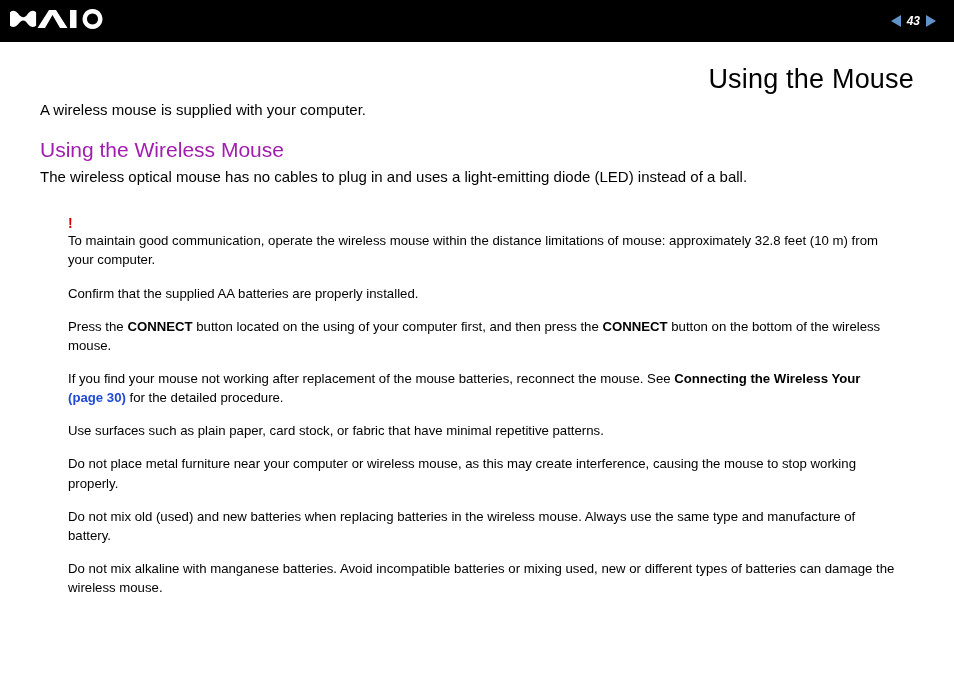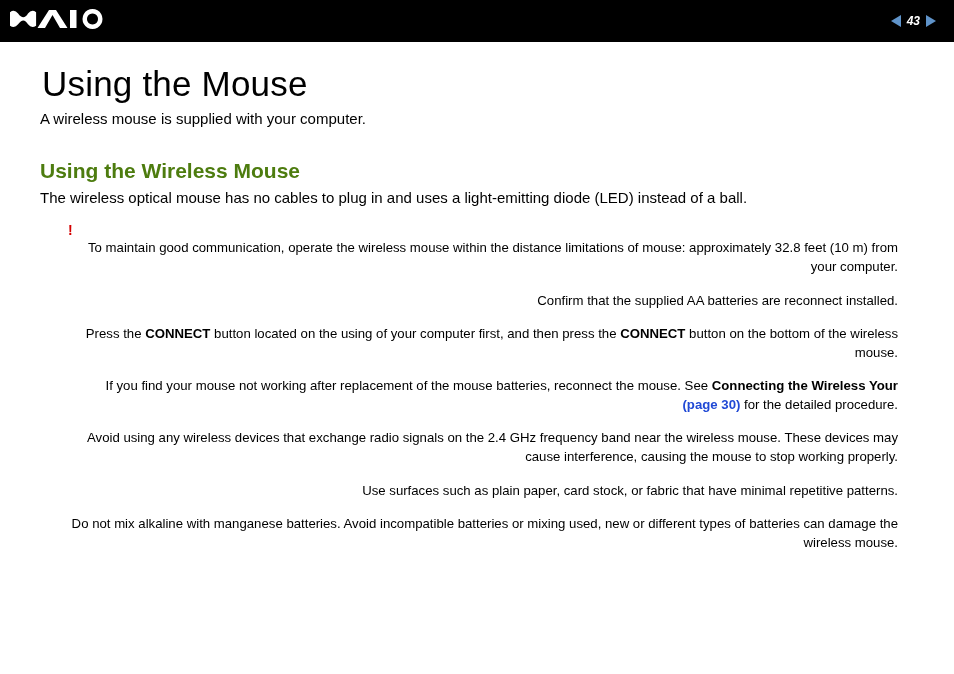--- a/index.html
+++ b/index.html
@@ -53,53 +53,53 @@
   .breadcrumb {
     font-weight: bold;
     font-size: 12.5px;
   }
   .content {
     padding: 22px 40px 20px 40px;
     box-sizing: border-box;
   }
   h1 {
     font-weight: 400;
-    font-size: 35px;
+    font-size: 27px;
     margin: 0 0 6px 2px;
     letter-spacing: 0.2px;
+    text-align: right;
   }
   .intro {
     font-size: 15px;
-    margin: 0 0 32px 0;
+    margin: 0 0 20px 0;
   }
   h2 {
-    font-weight: 700;
-    color: #4d7c0f;
+    font-weight: 400;
+    color: #a21caf;
     font-size: 21px;
     margin: 0 0 6px 0;
   }
   .desc {
     font-size: 15px;
-    margin: 0 0 14px 0;
+    margin: 0 0 28px 0;
   }
   .note-block {
     padding-left: 28px;
     font-size: 13.2px;
     line-height: 1.45;
   }
   .excl {
     color: #d40000;
     font-weight: bold;
     font-size: 14px;
     display: block;
     margin-bottom: -2px;
   }
   .note-block p {
     margin: 0 16px 14px 0;
-    text-align: right;
   }
   .bold { font-weight: bold; }
   .link-ref {
     color: #2049d5;
     font-weight: bold;
   }
 </style>
 </head>
 <body>
 
@@ -124,20 +124,21 @@
 <div class="content">
   <h1>Using the Mouse</h1>
   <p class="intro">A wireless mouse is supplied with your computer.</p>
 
   <h2>Using the Wireless Mouse</h2>
   <p class="desc">The wireless optical mouse has no cables to plug in and uses a light-emitting diode (LED) instead of a ball.</p>
 
   <div class="note-block">
     <span class="excl">!</span>
     <p>To maintain good communication, operate the wireless mouse within the distance limitations of mouse: approximately 32.8 feet (10 m) from your computer.</p>
-    <p>Confirm that the supplied AA batteries are reconnect installed.</p>
+    <p>Confirm that the supplied AA batteries are properly installed.</p>
     <p><span>Press the </span><span class="bold">CONNECT</span><span> button located on the using of your computer first, and then press the </span><span class="bold">CONNECT</span><span> button on the bottom of the wireless mouse.</span></p>
     <p><span>If you find your mouse not working after replacement of the mouse batteries, reconnect the mouse. See </span><span class="bold">Connecting the Wireless Your </span><span class="link-ref">(page 30)</span><span> for the detailed procedure.</span></p>
-    <p>Avoid using any wireless devices that exchange radio signals on the 2.4 GHz frequency band near the wireless mouse. These devices may cause interference, causing the mouse to stop working properly.</p>
     <p>Use surfaces such as plain paper, card stock, or fabric that have minimal repetitive patterns.</p>
+    <p>Do not place metal furniture near your computer or wireless mouse, as this may create interference, causing the mouse to stop working properly.</p>
+    <p>Do not mix old (used) and new batteries when replacing batteries in the wireless mouse. Always use the same type and manufacture of battery.</p>
     <p>Do not mix alkaline with manganese batteries. Avoid incompatible batteries or mixing used, new or different types of batteries can damage the wireless mouse.</p>
   </div>
 </div>
 
 </body></html>

